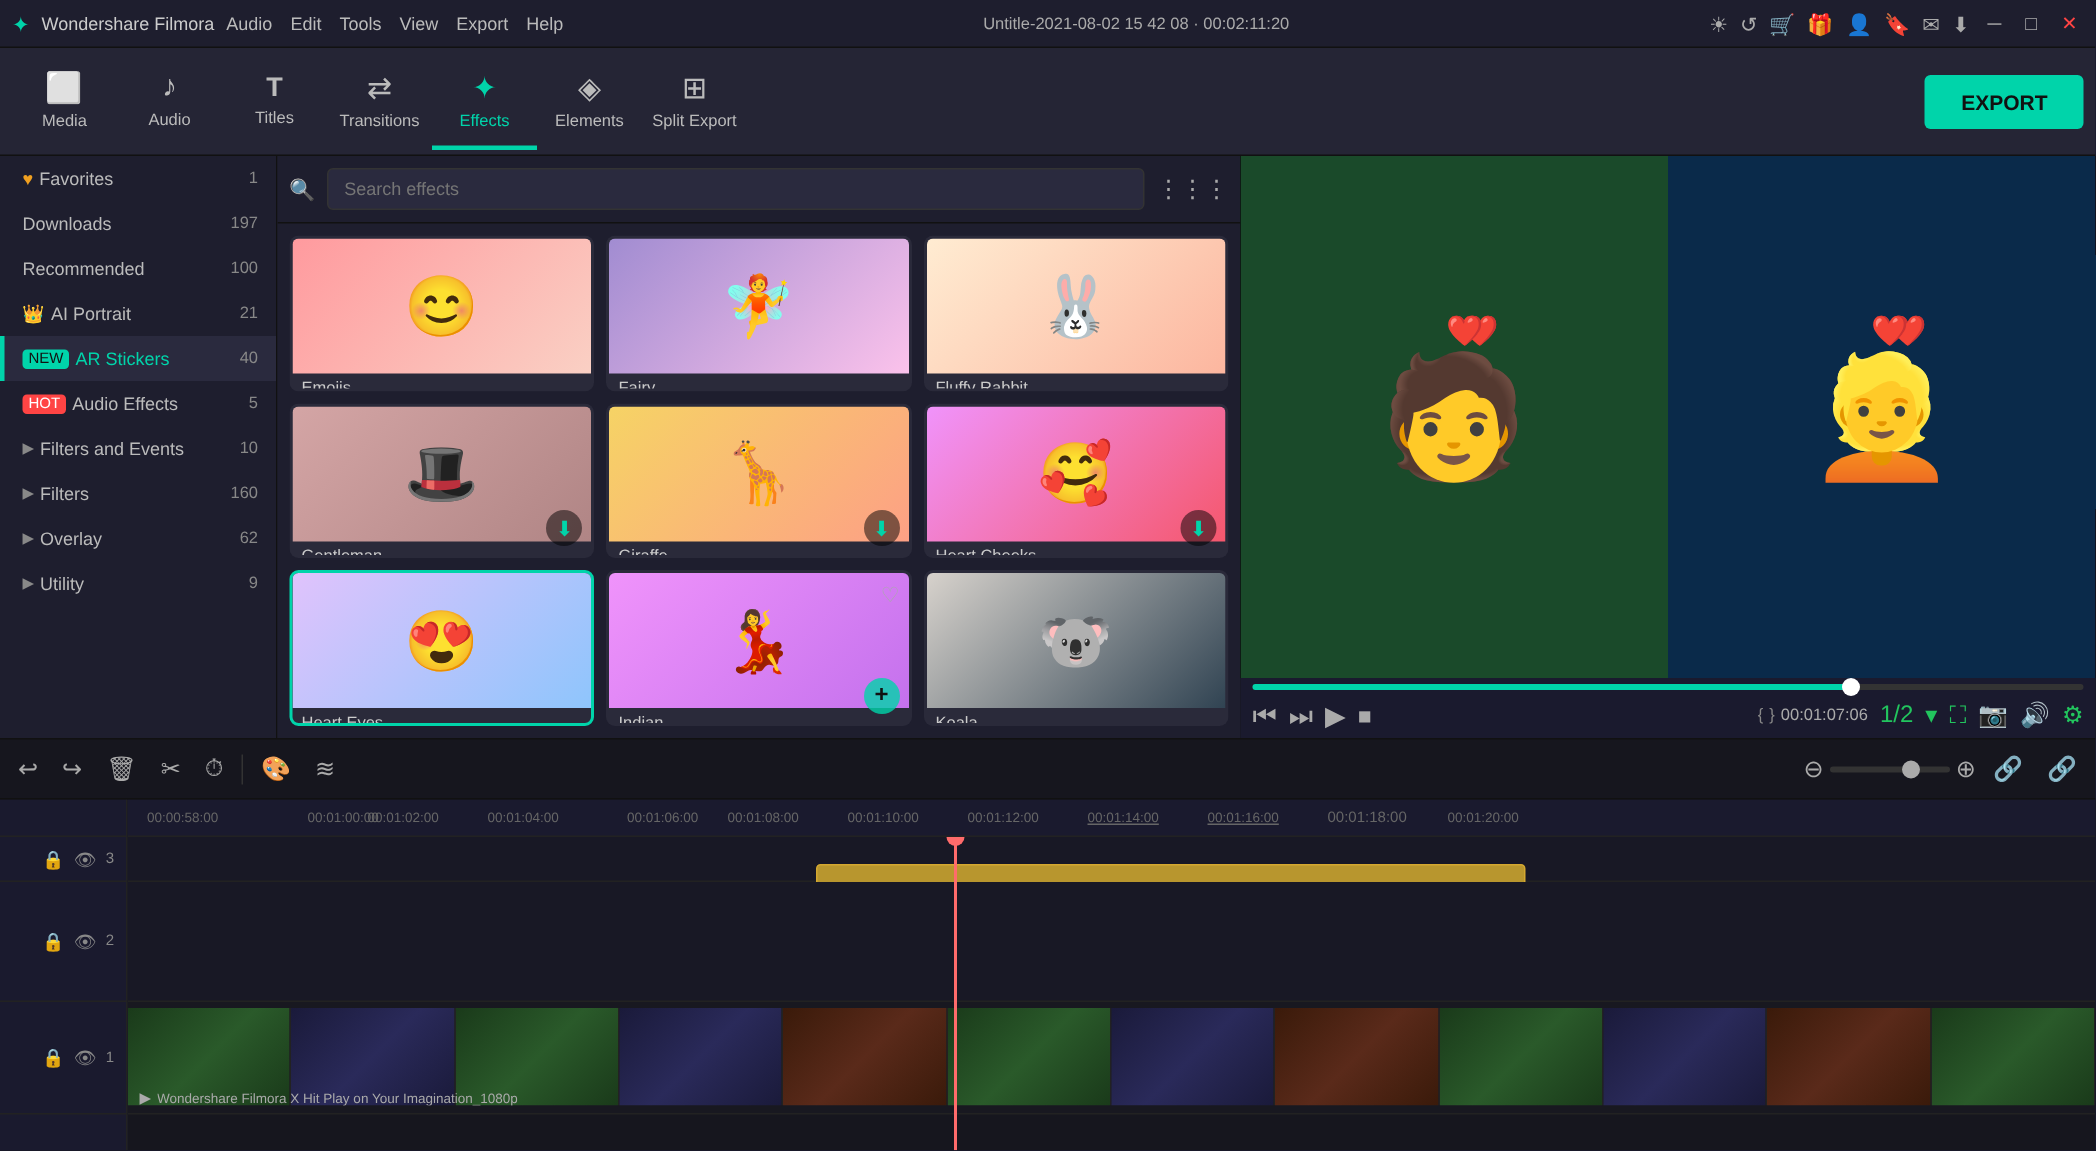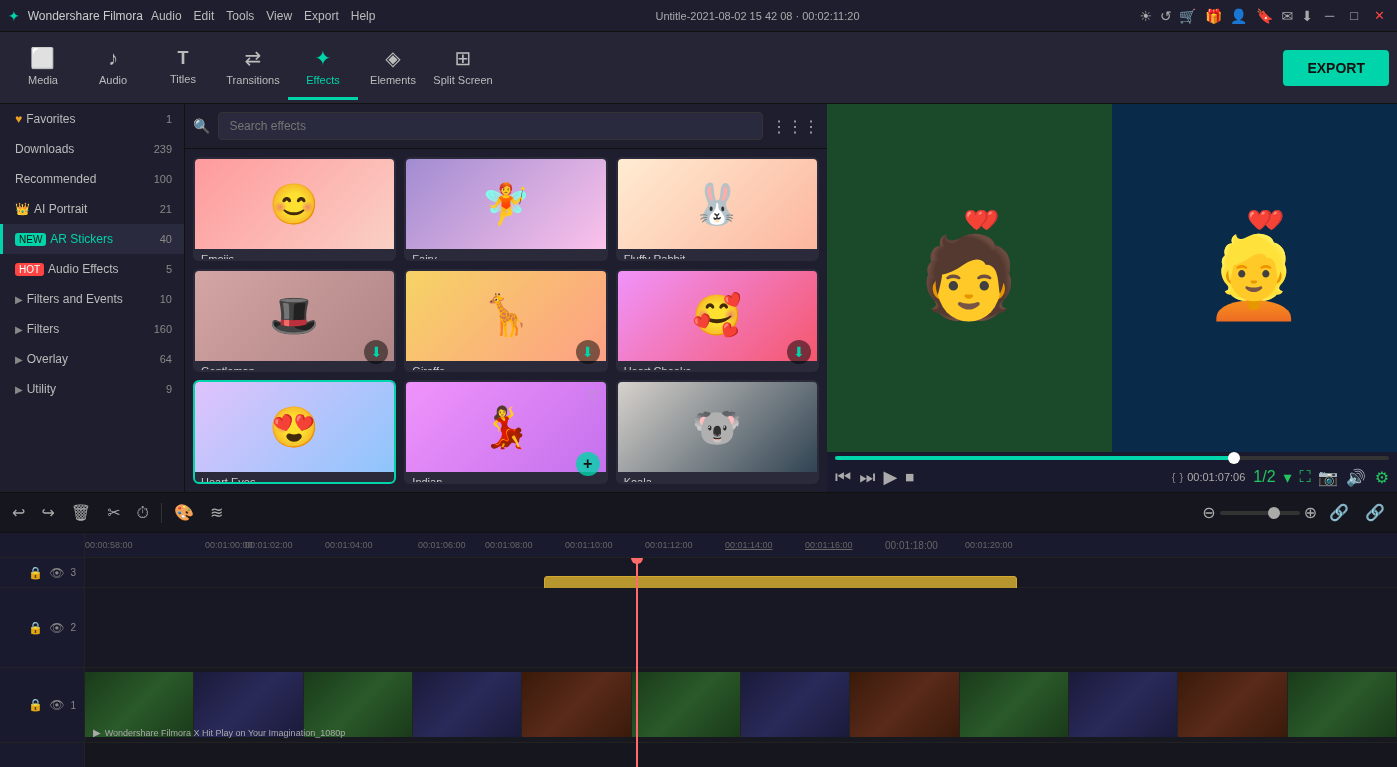--- a/index.html
+++ b/index.html
@@ -175,36 +175,36 @@
   <div class="tool-item active">
     <span class="tool-icon" style="color:#00d4aa;">✦</span>
     <span style="color:#00d4aa;">Effects</span>
   </div>
   <div class="tool-item">
     <span class="tool-icon">◈</span>
     <span>Elements</span>
   </div>
   <div class="tool-item">
     <span class="tool-icon">⊞</span>
-    <span>Split Screen</span>
+    <span>Split Export</span>
   </div>
   <button class="export-btn">EXPORT</button>
 </div>
 
 <div id="main">
 
   <div id="sidebar">
     <div class="sidebar-item">
       <span class="sidebar-heart">♥</span>
       <span class="sidebar-item-label">Favorites</span>
       <span class="sidebar-badge">1</span>
     </div>
     <div class="sidebar-item">
       <span class="sidebar-item-label">Downloads</span>
-      <span class="sidebar-badge">239</span>
+      <span class="sidebar-badge">197</span>
     </div>
     <div class="sidebar-item">
       <span class="sidebar-item-label">Recommended</span>
       <span class="sidebar-badge">100</span>
     </div>
     <div class="sidebar-item">
       <span class="sidebar-crown">👑</span>
       <span class="sidebar-item-label">AI Portrait</span>
       <span class="sidebar-badge">21</span>
     </div>
@@ -224,21 +224,21 @@
       <span class="sidebar-badge">10</span>
     </div>
     <div class="sidebar-item">
       <span class="sidebar-arrow">▶</span>
       <span class="sidebar-item-label">Filters</span>
       <span class="sidebar-badge">160</span>
     </div>
     <div class="sidebar-item">
       <span class="sidebar-arrow">▶</span>
       <span class="sidebar-item-label">Overlay</span>
-      <span class="sidebar-badge">64</span>
+      <span class="sidebar-badge">62</span>
     </div>
     <div class="sidebar-item">
       <span class="sidebar-arrow">▶</span>
       <span class="sidebar-item-label">Utility</span>
       <span class="sidebar-badge">9</span>
     </div>
   </div>
 
   <div id="effects-panel">
     <div id="effects-search">
@@ -407,21 +407,21 @@
       <div class="track-label video-track">
         <span class="track-icon">🔒</span>
         <span class="track-icon">👁</span>
         <span style="font-size:10px;">1</span>
       </div>
     </div>
 
     <div id="track-content">
 
       <div id="timeline-ruler">
-        <span class="ruler-tick" style="left:0px;font-size:9px;color:#666;">00:00:58:00</span>
+        <span class="ruler-tick" style="left:13px;font-size:9px;color:#666;">00:00:58:00</span>
         <span class="ruler-tick" style="left:80px;font-size:9px;color:#666;margin-left:40px;">00:01:00:00</span>
         <span class="ruler-tick" style="left:160px;font-size:9px;color:#666;">00:01:02:00</span>
         <span class="ruler-tick" style="left:240px;font-size:9px;color:#666;">00:01:04:00</span>
         <span class="ruler-tick" style="left:333px;font-size:9px;color:#666;">00:01:06:00</span>
         <span class="ruler-tick" style="left:400px;font-size:9px;color:#666;">00:01:08:00</span>
         <span class="ruler-tick" style="left:480px;font-size:9px;color:#666;">00:01:10:00</span>
         <span class="ruler-tick" style="left:560px;font-size:9px;color:#666;">00:01:12:00</span>
         <span class="ruler-tick" style="left:640px;font-size:9px;color:#666;text-decoration:underline;">00:01:14:00</span>
         <span class="ruler-tick" style="left:720px;font-size:9px;color:#666;text-decoration:underline;">00:01:16:00</span>
         <span class="ruler-tick" style="left:800px;font-size:10px;color:#666;">00:01:18:00</span>

